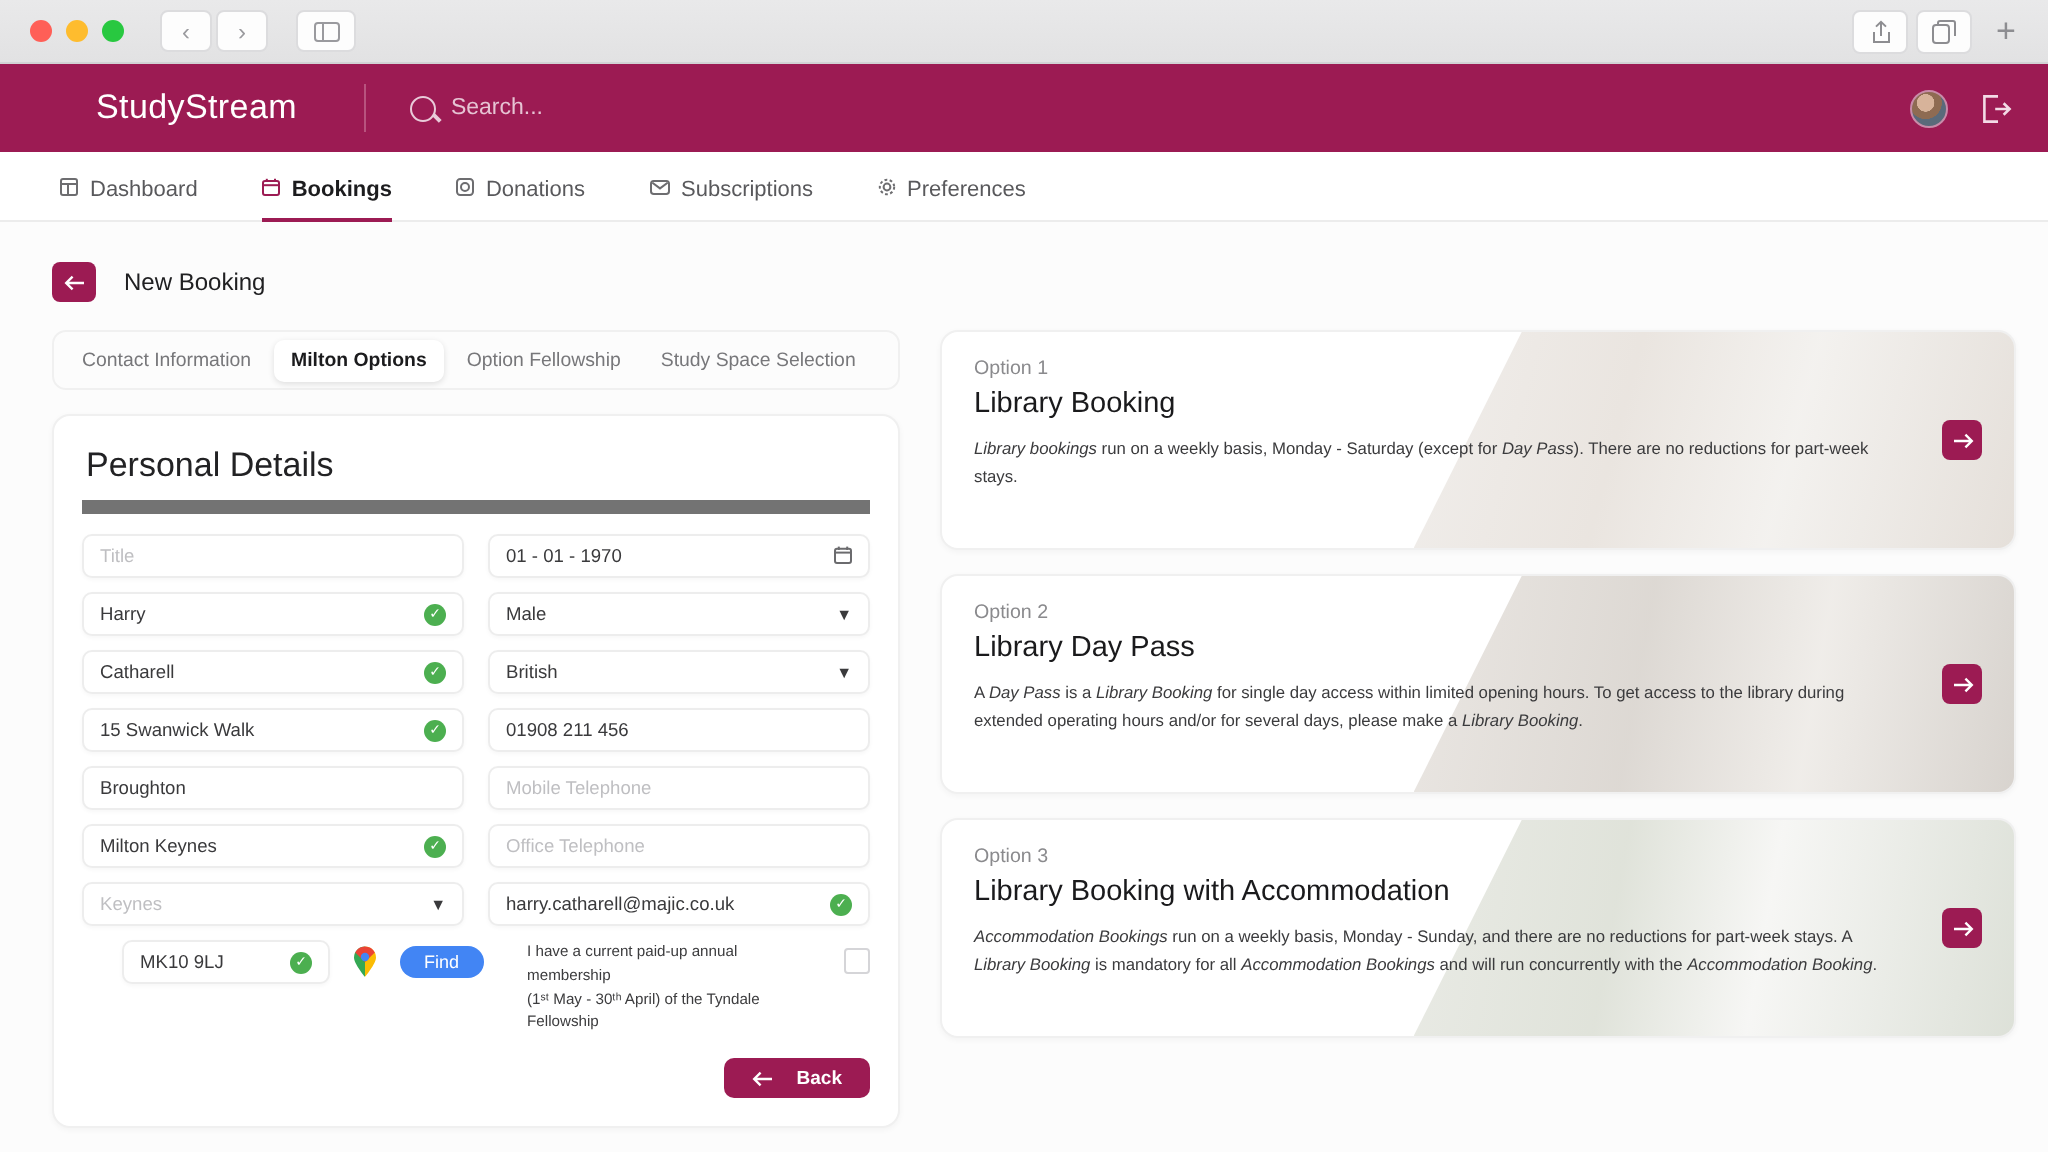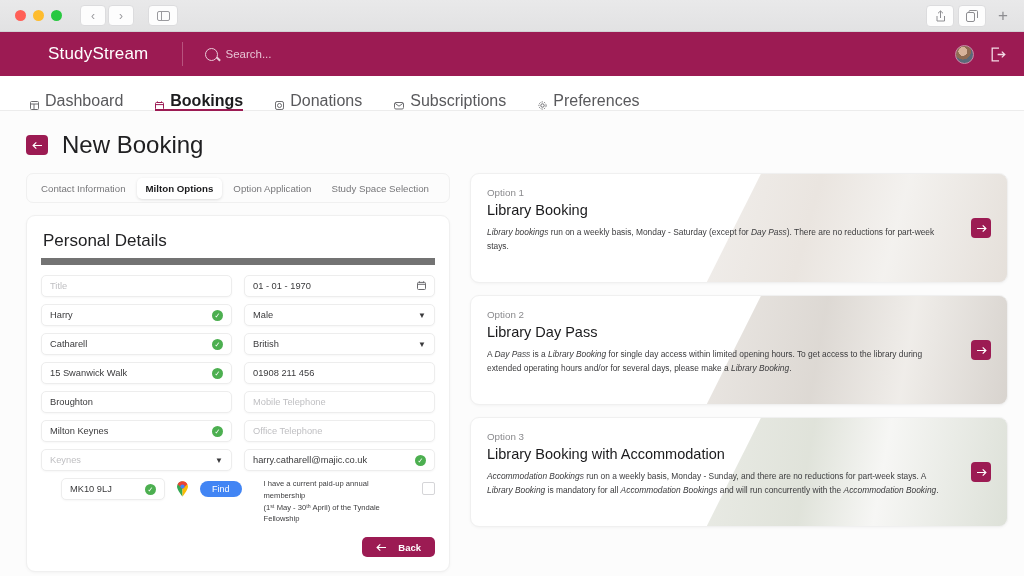--- a/index.html
+++ b/index.html
@@ -64,41 +64,41 @@
     border: 1px solid #c88ca9;
   }
   .logout { width: 16px; height: 15px; }
 
   
   .navbar {
     height: 35px; background: #fff; border-bottom: 1px solid #ececec;
     display: flex; align-items: stretch; padding-left: 14px;
   }
   .navtab {
-    display: flex; align-items: flex-end; gap: 6px; padding: 0 16px;
-    font-size: 16px; color: #59595c; position: relative; cursor: pointer;
+    display: flex; align-items: flex-start; gap: 6px; padding: 0 16px;
+    font-size: 11px; color: #59595c; position: relative; cursor: pointer; margin-top: 13px;
   }
   .navtab.active { color: #1c1c1e; font-weight: 700; }
   .navtab.active::after {
     content: ""; position: absolute; left: 16px; right: 16px; bottom: -1px;
     height: 2px; background: #9c1b53;
   }
   .navtab svg { display: block; }
 
   
   .page { background: #fcfcfc; height: calc(576px - 32px - 44px - 35px); padding: 0; }
 
   .page-title-row {
     display: flex; align-items: center; gap: 14px; padding: 20px 0 14px 26px;
   }
   .back-chip {
     width: 22px; height: 20px; background: #9c1b53; border-radius: 4px;
     display: flex; align-items: center; justify-content: center;
   }
-  .page-title { font-size: 24px; color: #202022; font-weight: 400; }
+  .page-title { font-size: 12px; color: #202022; font-weight: 400; }
 
   .columns { display: flex; gap: 20px; padding: 0 16px 0 26px; }
   .col-left { width: 424px; flex: none; }
   .col-right { flex: 1; }
 
   
   .steptabs {
     background: #fcfcfc; border: 1px solid #f0f0f0; border-radius: 7px;
     display: flex; align-items: center; padding: 5px; gap: 2px; height: 30px;
   }
@@ -301,21 +301,21 @@
     <div class="page-title">New Booking</div>
   </div>
 
   <div class="columns">
 
     <div class="col-left">
 
       <div class="steptabs">
         <div class="steptab">Contact Information</div>
         <div class="steptab active">Milton Options</div>
-        <div class="steptab">Option Application</div>
+        <div class="steptab">Option Fellowship</div>
         <div class="steptab">Study Space Selection</div>
       </div>
 
       <div class="form-card">
         <div class="section-title">Personal Details</div>
 
         <div class="frow">
           <div class="fcell">
             <div class="field ph">
               <span>Title</span>

